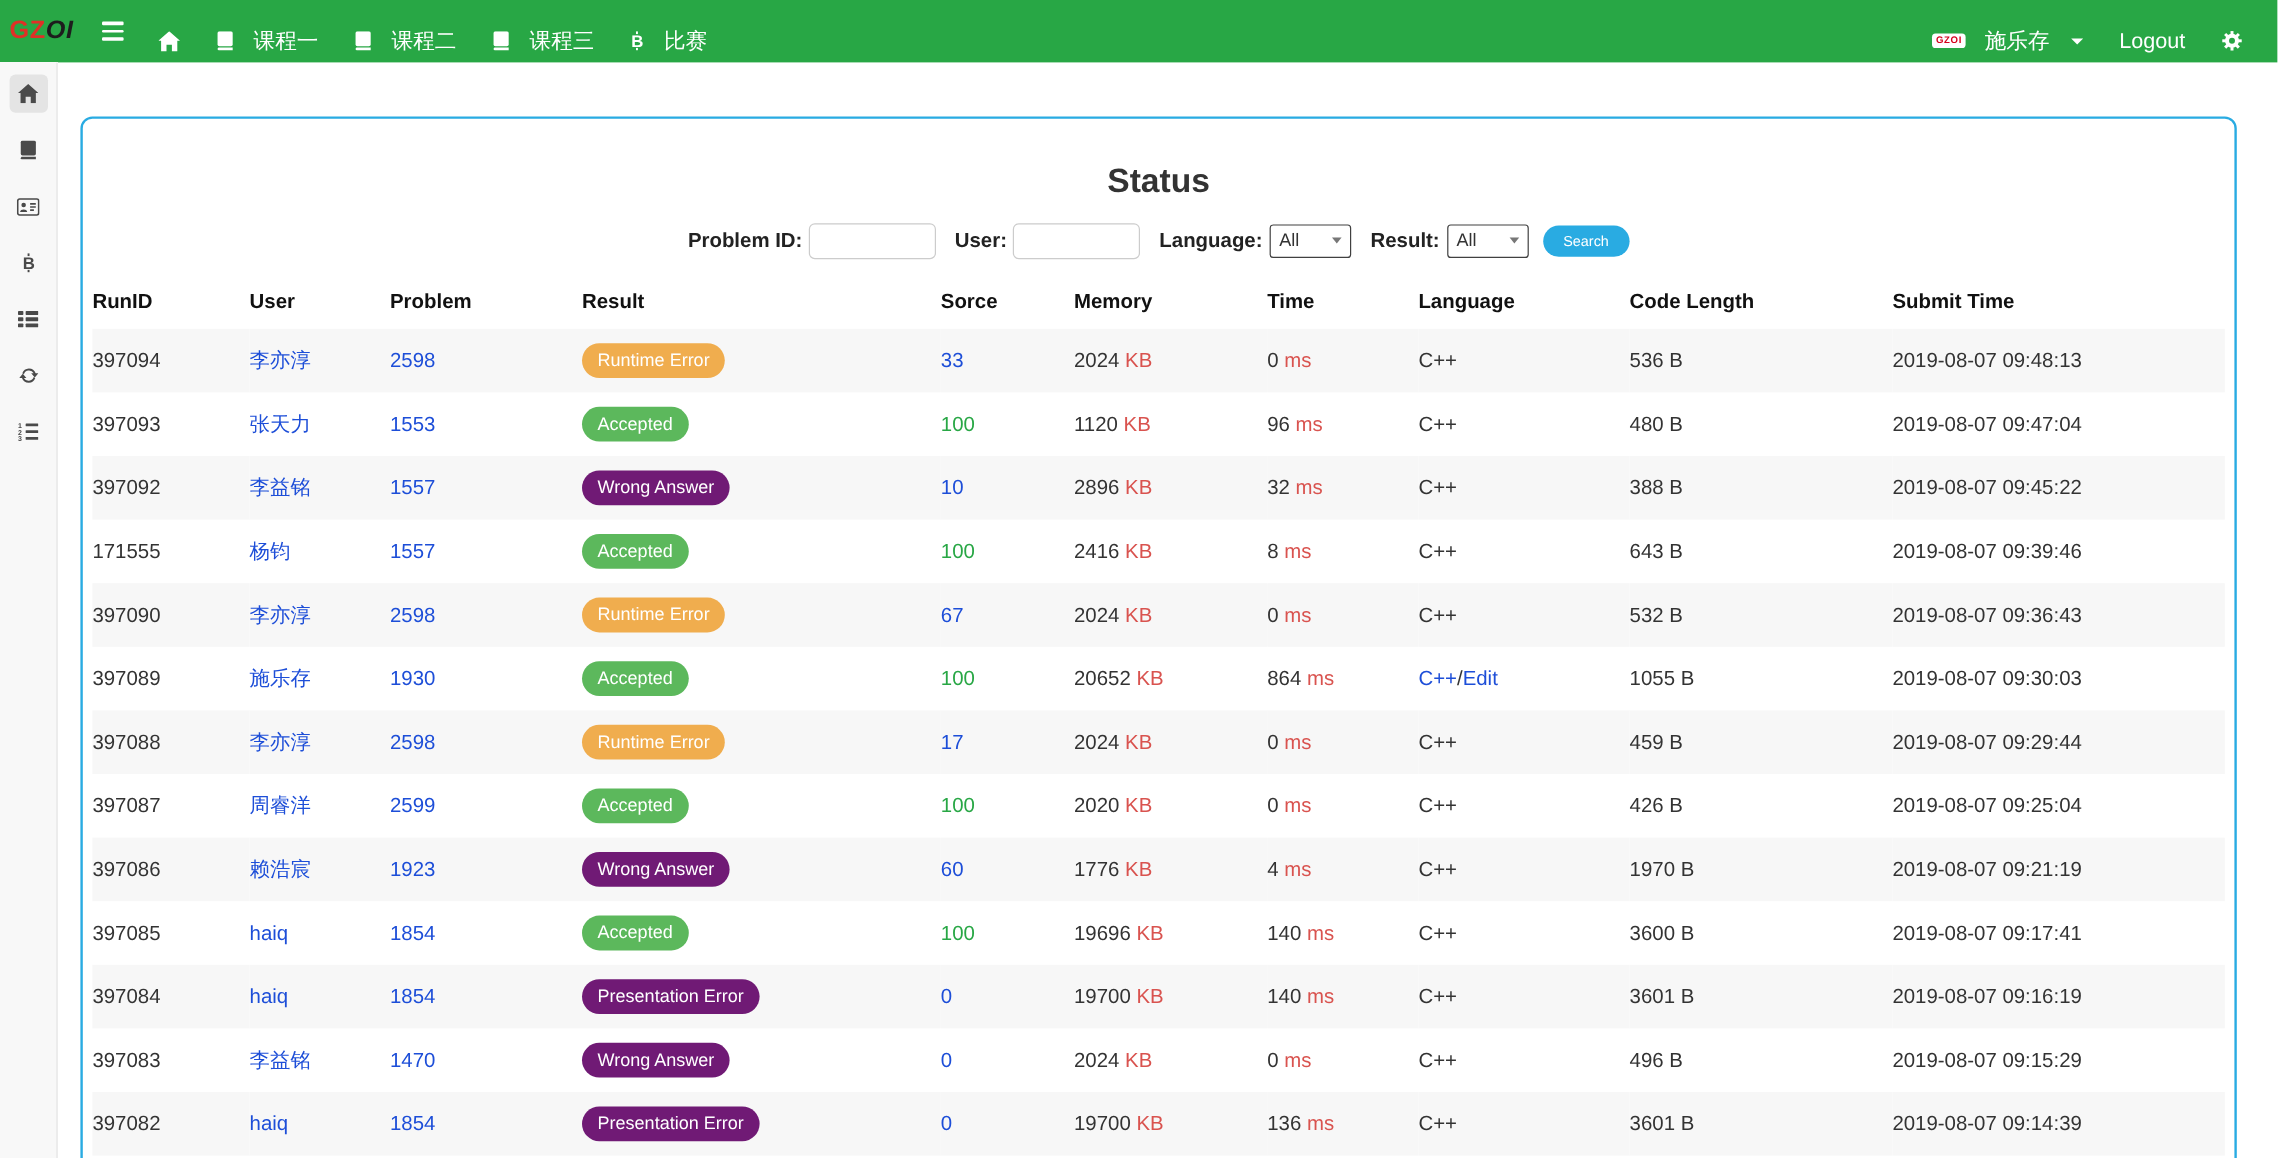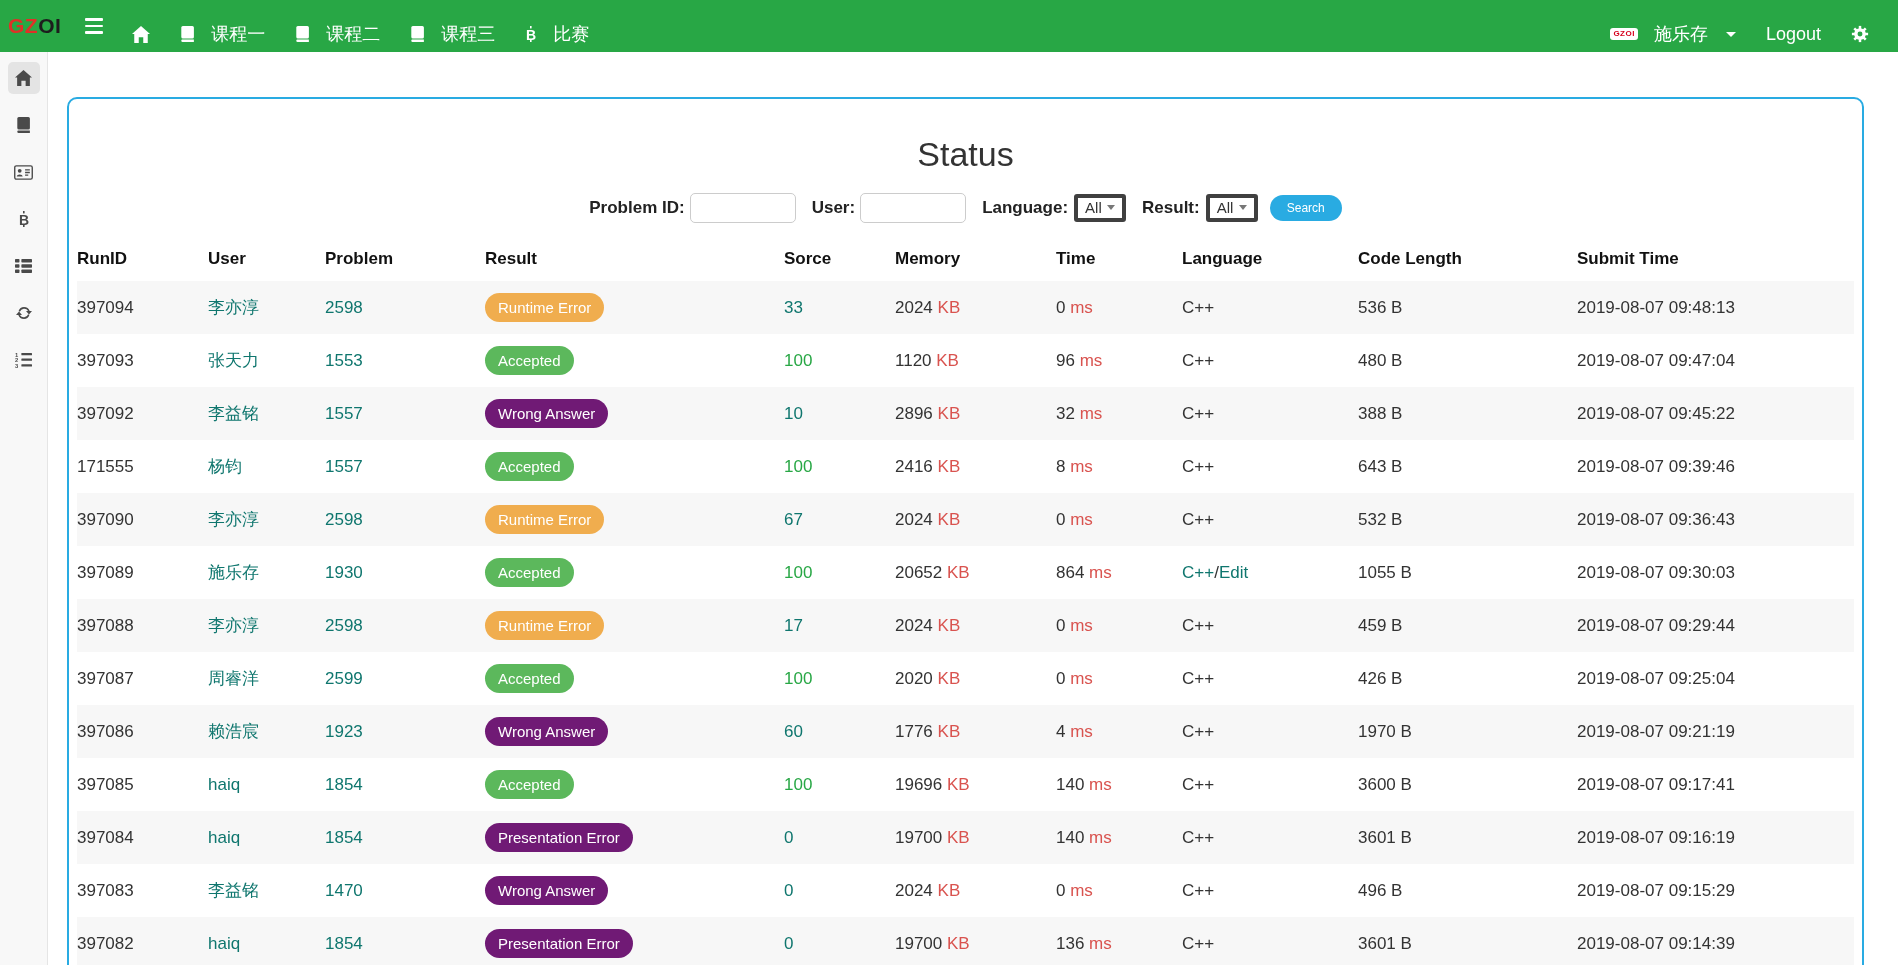--- a/index.html
+++ b/index.html
@@ -13,21 +13,21 @@
   .navbar {
     height: 52px;
     background: #28a745;
     display: flex;
     align-items: center;
     padding: 0 14px 0 8px;
     color: #fff;
   }
   .brand { font-weight: 800; font-size: 21px; letter-spacing: 0.5px; margin-right: 10px; cursor: pointer; text-decoration: none; }
   .brand-gz { color: #e03027; }
-  .brand-oi { color: #1d1d1d; }
+  .brand-oi { color: #1d1d1d; font-style: italic; }
   .hamburger { background: none; border: none; cursor: pointer; padding: 6px 14px; display: inline-flex; flex-direction: column; gap: 4px; }
   .hamburger .bar { width: 18px; height: 2.4px; background: #fff; border-radius: 1px; display: block; }
   .nav-item {
     display: inline-flex; align-items: center; gap: 16px;
     color: #fff; text-decoration: none; font-size: 18px;
     padding: 0 15px; height: 52px; cursor: pointer; white-space: nowrap; margin-top: 16px;
   }
   .nav-items { display: flex; align-items: center; }
   .nav-right { margin-left: auto; display: flex; align-items: center; }
   .avatar-badge {
@@ -54,32 +54,32 @@
   .side-icon.active { background: #e4e4e4; }
   
   .main { margin-left: 48px; padding: 45px 34px 0 19px; }
   .panel {
     background: #fff;
     border: 2px solid #29abe2;
     border-radius: 10px;
     padding: 14px 8px 40px 8px;
     min-height: 1150px;
   }
-  .page-title { text-align: center; font-size: 34px; font-weight: 400; color: #333; margin: 22px 0 18px; }
+  .page-title { text-align: center; font-size: 28px; font-weight: 700; color: #333; margin: 22px 0 18px; }
   
   .filters { display: flex; justify-content: center; align-items: center; font-size: 17px; height: 31px; }
   .filters label { font-weight: bold; color: #222; margin-left: 16px; }
   .filters label:first-child { margin-left: 0; }
   .text-input {
     width: 106px; height: 30px; border: 1px solid #ccc; border-radius: 5px;
     margin-left: 5px; font-size: 16px; padding: 0 8px; font-family: inherit;
   }
   .select-box {
     display: inline-flex; align-items: center; justify-content: space-between;
-    width: 52px; height: 28px; border: 4px solid #404040; border-radius: 3px;
+    width: 68px; height: 28px; border: 1px solid #404040; border-radius: 3px;
     background: #fff; padding: 0 7px; font-size: 15px; color: #333; margin-left: 6px; cursor: pointer;
   }
   .select-caret {
     width: 0; height: 0; border-left: 4px solid transparent; border-right: 4px solid transparent;
     border-top: 5px solid #777;
   }
   .search-btn {
     margin-left: 12px; background: #29abe2; color: #fff; border: none;
     border-radius: 16px; padding: 6px 17px; font-size: 12px; cursor: pointer; font-family: inherit;
   }
@@ -88,21 +88,21 @@
   th { text-align: left; padding: 12px 10px 12px 0; font-weight: bold; color: #111; }
   td { padding: 12px 10px 12px 0; vertical-align: middle; color: #333; }
   tr.odd { background: #f7f7f7; }
   .badge {
     display: inline-block; padding: 6px 13px; border-radius: 15px;
     color: #fff; font-size: 15px; cursor: pointer; white-space: nowrap;
   }
   .badge-success { background: #5cb85c; }
   .badge-warning { background: #f0ad4e; }
   .badge-danger  { background: #701a75; }
-  .link { color: #0f766e; text-decoration: none; cursor: pointer; }
+  .link { color: #1d4ed8; text-decoration: none; cursor: pointer; }
   .score-full { color: #28a745; cursor: pointer; }
   .unit { color: #d9534f; }
 </style>
 </head>
 <body>
 
 <header class="navbar">
   <a class="brand"><span class="brand-gz">GZ</span><span class="brand-oi">OI</span></a>
 
   <button class="hamburger" title="menu">

